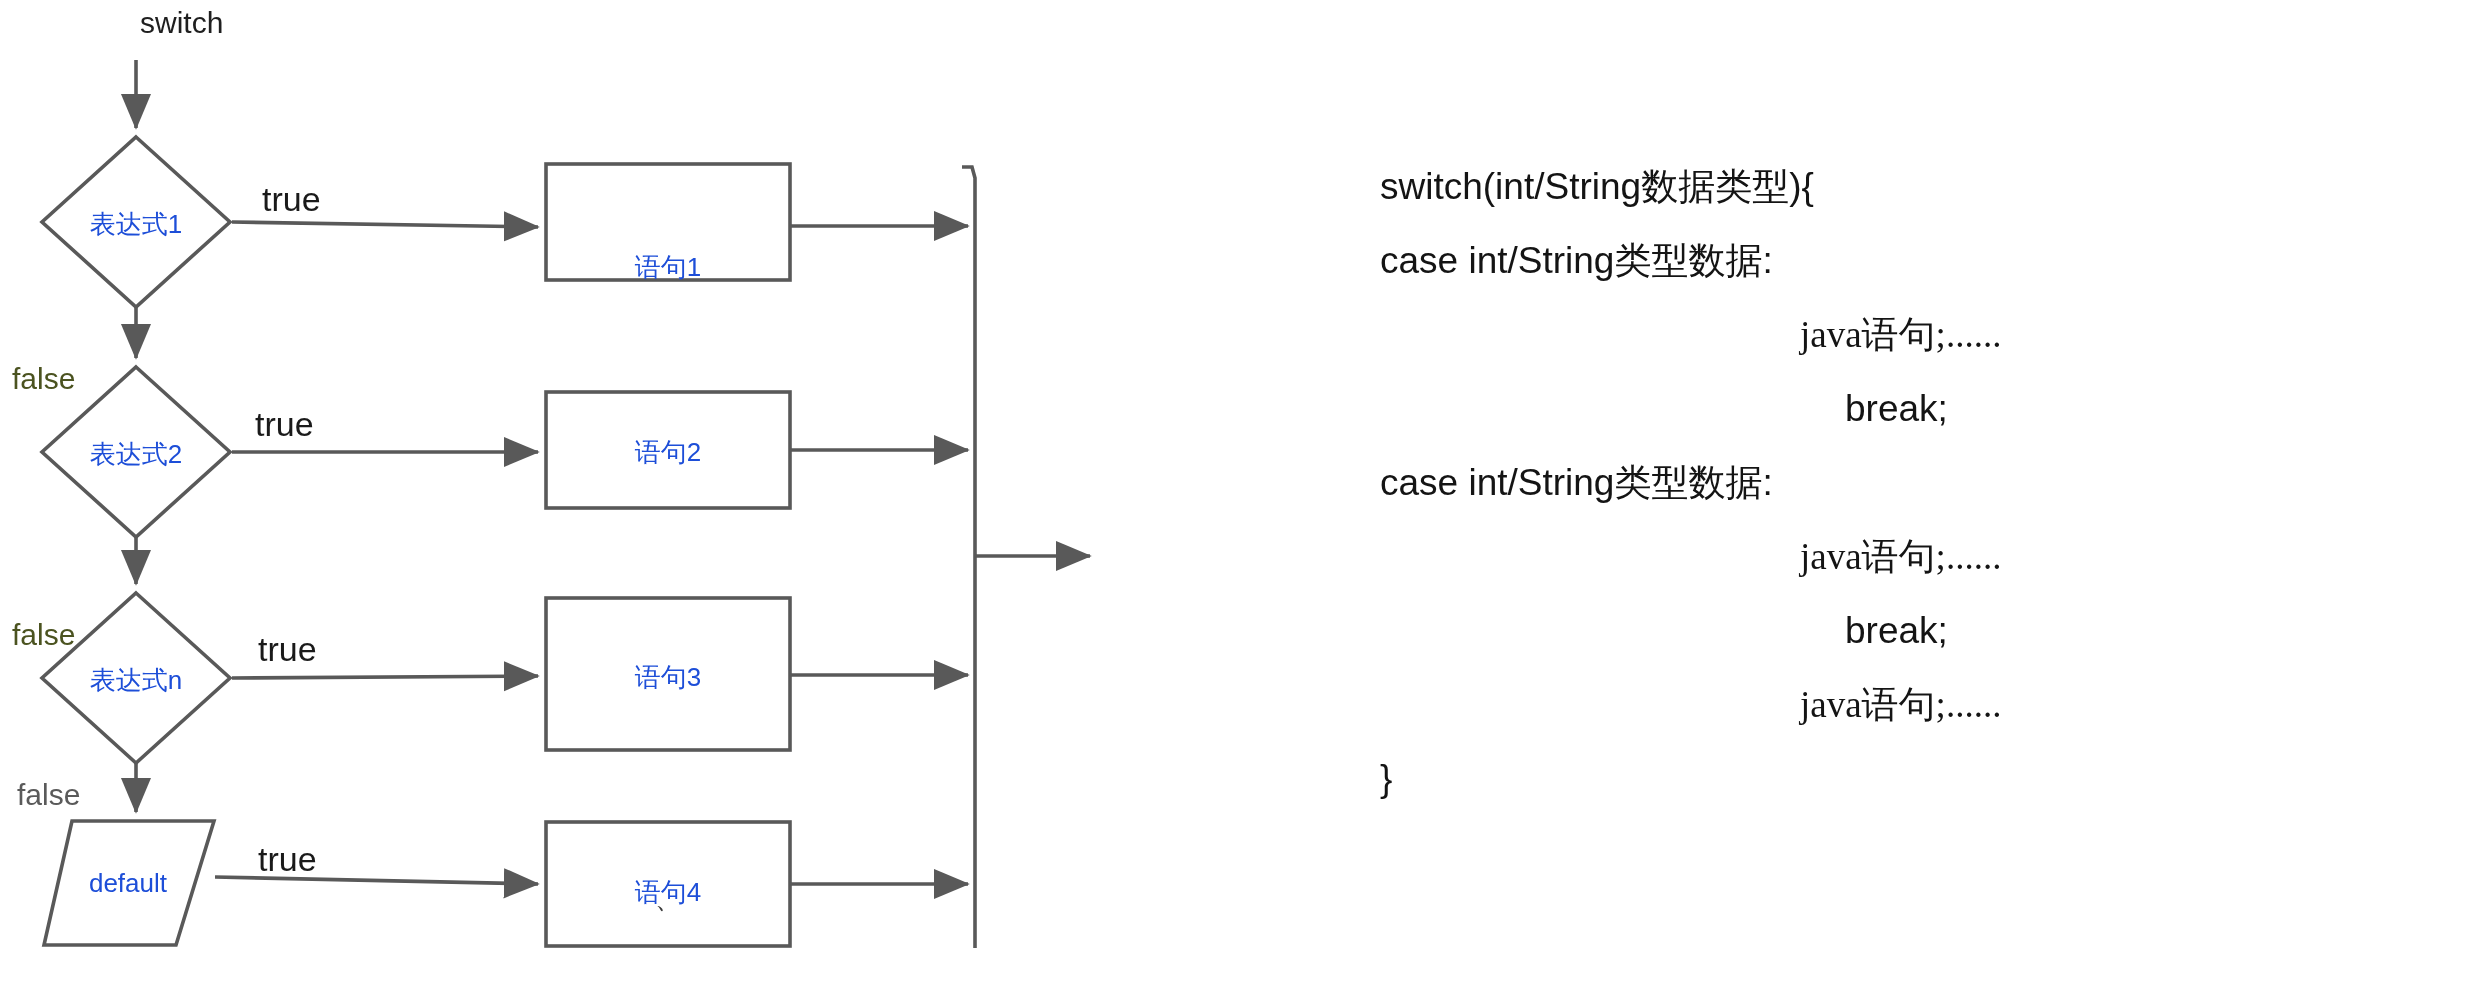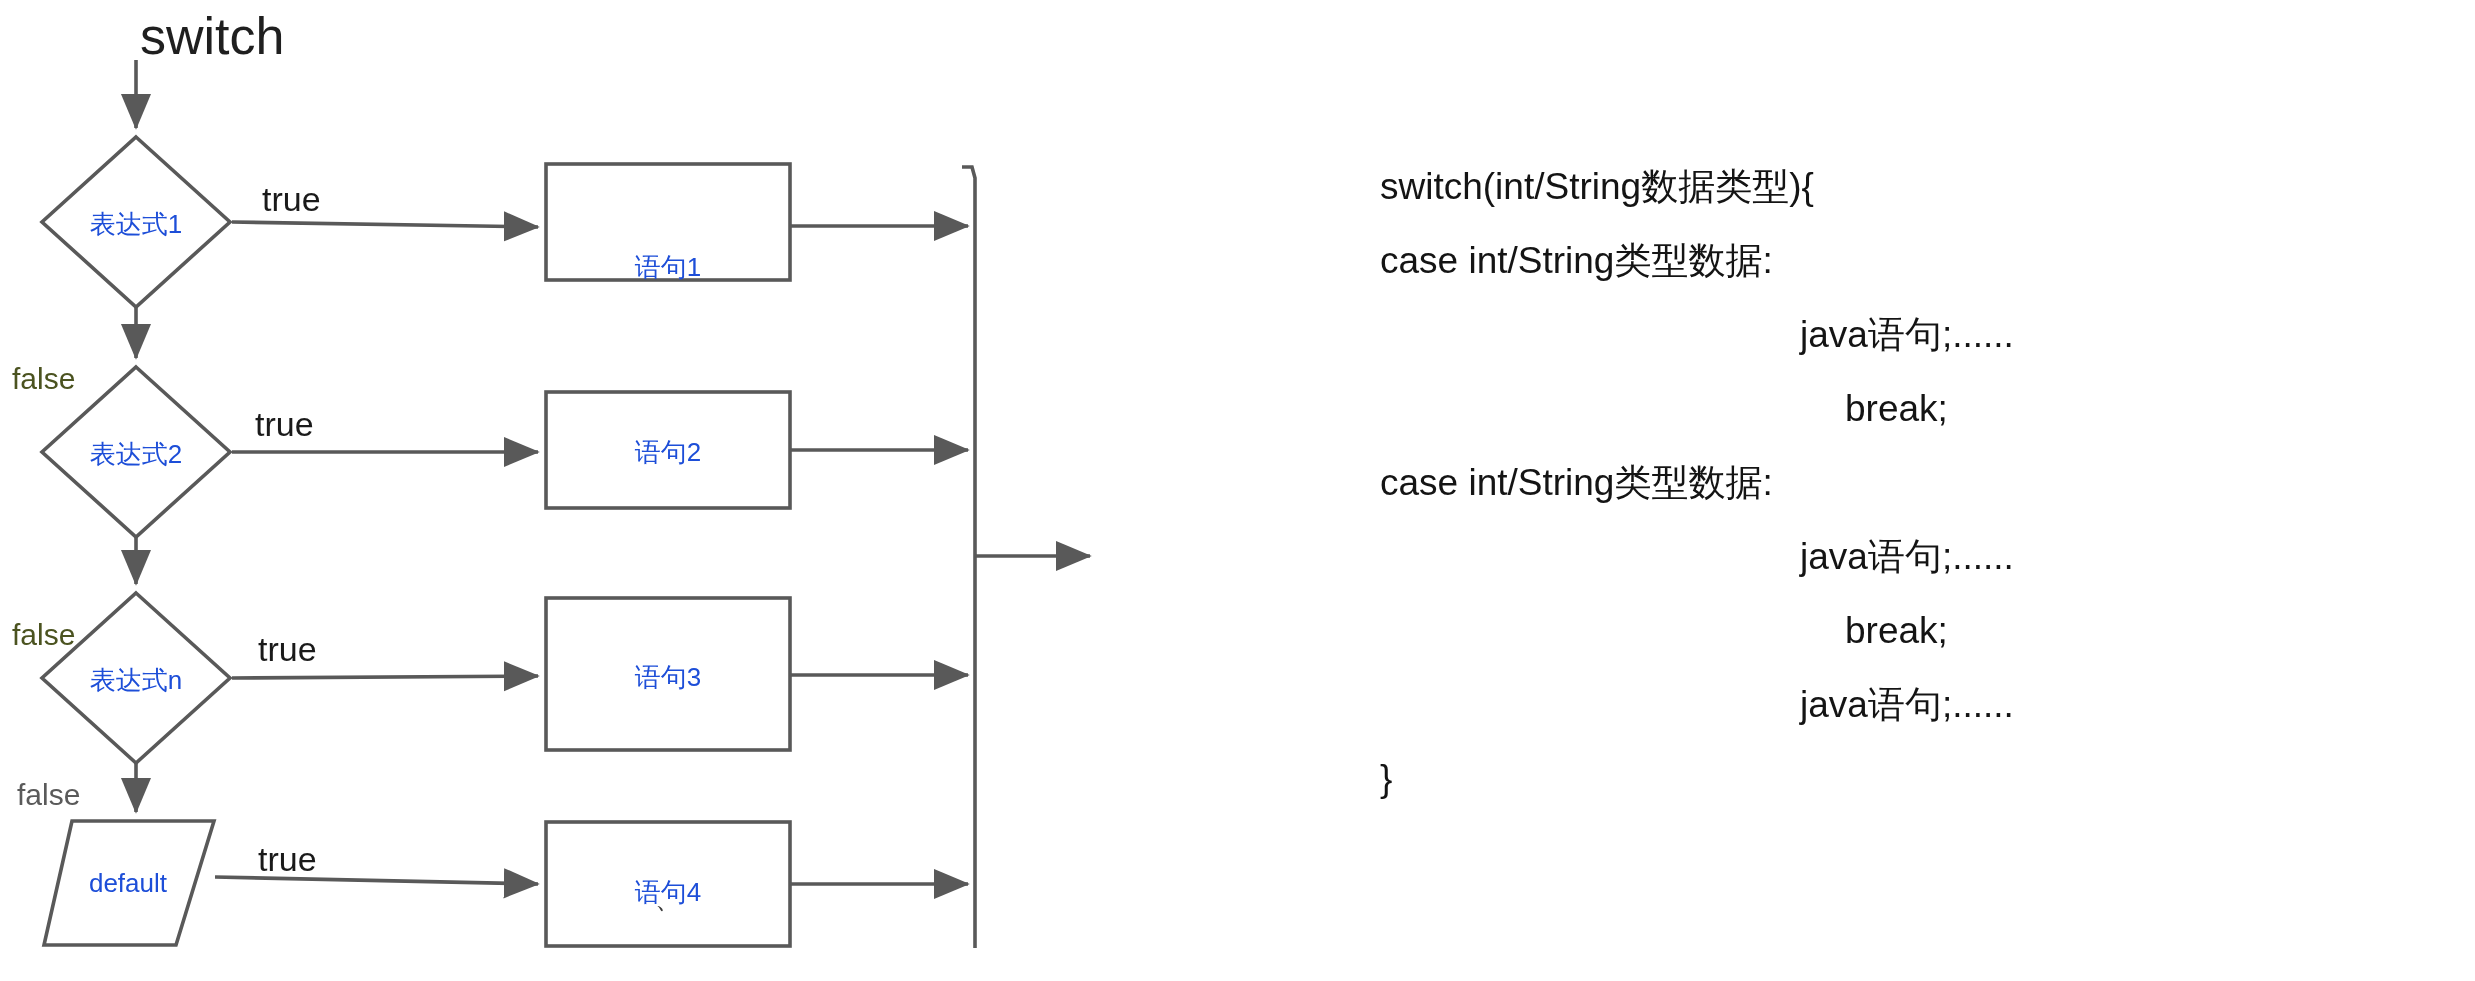--- a/index.html
+++ b/index.html
@@ -6,34 +6,34 @@
   body{width:2475px;height:981px;position:relative;overflow:hidden;
        font-family:"Liberation Sans","DejaVu Sans",sans-serif;}
 
   #stage{position:absolute;left:0;top:0;width:2475px;height:981px;}
 
   svg.flow{position:absolute;left:0;top:0;width:1200px;height:981px;}
 
   .lbl{position:absolute;white-space:pre;color:#1a1a1a;}
 
   
-  .t-switch{font-size:52px;color:#1f1f1f;left:140px;top:6px;}
+  .t-switch{font-size:30px;color:#1f1f1f;left:140px;top:6px;}
   .t-false{font-size:30px;}
   .t-false.olive{color:#4b5320;}
   .t-false.gray{color:#5a5a5a;}
   .t-true{font-size:34px;color:#1a1a1a;}
   .t-node{font-size:26px;color:#1d4ed8;text-align:center;}
   .t-tick{font-size:26px;color:#3a3a3a;}
 
   
   #code{position:absolute;left:1380px;top:150px;width:1060px;}
   #code .cline{font-size:37px;line-height:74px;color:#141414;white-space:pre;
                letter-spacing:0px;}
   #code .ind0{padding-left:0px;}
-  #code .ind1{padding-left:420px;}
+  #code .ind1{padding-left:420px;font-family:Liberation Serif, serif;}
   #code .ind2{padding-left:465px;}
 </style>
 </head>
 <body>
 
 <div id="stage">
 
   <svg class="flow" viewBox="0 0 1200 981">
     <defs>
       <marker id="ah" markerWidth="11" markerHeight="11" refX="9.5" refY="4.2" orient="auto" markerUnits="strokeWidth">

